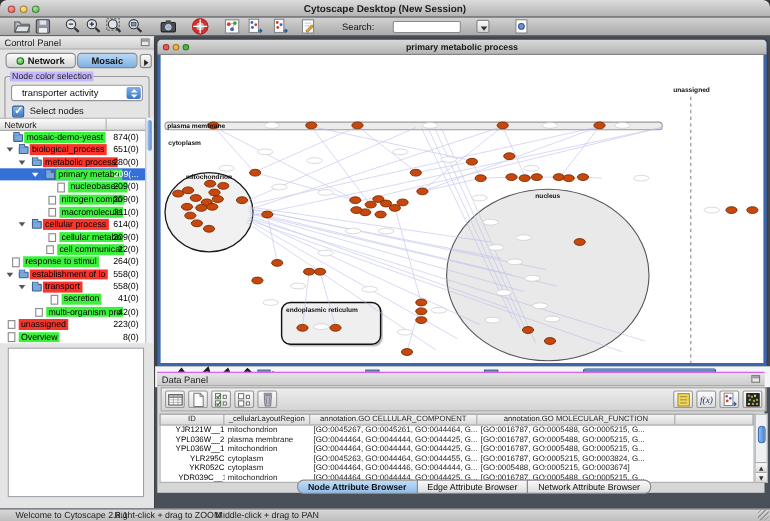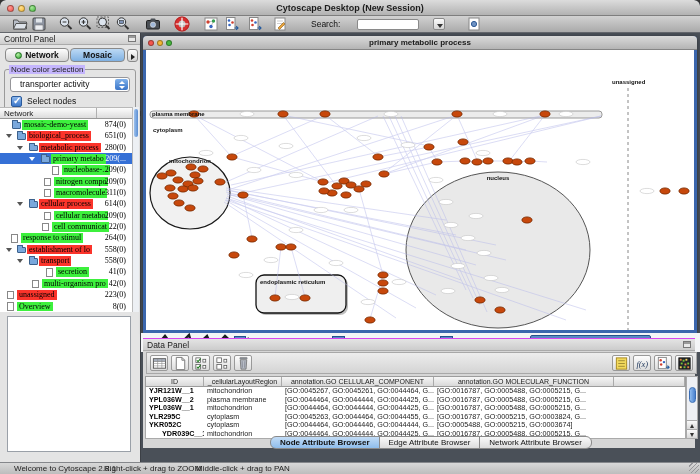--- a/index.html
+++ b/index.html
@@ -64,21 +64,21 @@
   #cb-label{position:absolute;left:22px;top:26px;font-size:8.5px;color:#111;line-height:11px;}
 
   #tree-head{position:absolute;left:0;top:74px;width:133px;height:12px;font-size:8px;color:#222;
     background:linear-gradient(#fcfcfc,#dcdcdc);border-top:1px solid #b8b8b8;border-bottom:1px solid #999;}
   #tree-head .c1{position:absolute;left:4px;top:1px;}
   #tree-head .c2{position:absolute;left:100px;top:1px;margin-left:40px;}
   #tree-head .div{position:absolute;left:96px;top:0;width:1px;height:100%;background:#b0b0b0;}
   #tree-scroll{position:absolute;right:1px;top:74px;width:7px;height:205px;background:#edf0f4;border-left:1px solid #bbb;}
   #tree-scroll .thumb{position:absolute;left:1px;top:2px;width:4px;height:28px;border-radius:2px;
     background:linear-gradient(90deg,#9cc0ec,#5b8ed2);}
-  #tree{position:absolute;left:0;top:86px;width:133px;height:193px;background:#fff;overflow:hidden;font-family:Liberation Serif, serif;}
+  #tree{position:absolute;left:0;top:86px;width:133px;height:193px;background:#fff;overflow:hidden;}
   .trow{position:relative;height:11.35px;font-size:8px;line-height:11.35px;white-space:nowrap;color:#000;}
   .trow.sel{background:#3570d6;}
   .tri{position:absolute;top:4px;width:0;height:0;border-left:3.2px solid transparent;
     border-right:3.2px solid transparent;border-top:4px solid #555;}
   .trow.sel .tri{border-top-color:#fff;}
   .fold{position:absolute;top:3px;width:9px;height:6.5px;background:#7aa8dc;border:1px solid #3c618c;border-radius:1px;}
   .fold::before{content:"";position:absolute;left:-1px;top:-3px;width:4px;height:2px;background:#7aa8dc;
     border:1px solid #3c618c;border-bottom:none;border-radius:1px 1px 0 0;}
   .page{position:absolute;top:1.8px;width:6.5px;height:8.4px;background:#fff;border:1px solid #888;}
   .lbl{position:absolute;top:1px;height:9.5px;line-height:9.5px;padding:0 2px;}
@@ -115,21 +115,21 @@
   .dpbtn{width:18px;height:16px;border:1px solid #999;border-radius:2px;
     background:linear-gradient(#fdfdfd,#dcdcdc);display:flex;align-items:center;justify-content:center;}
   .dpbtn svg{width:15px;height:15px;display:block;}
   #thead{position:absolute;left:2px;top:37px;width:541px;height:11px;display:flex;font-size:7px;color:#222;
     background:linear-gradient(#f6f6f6,#d9d9d9);border:1px solid #9c9c9c;}
   .hcell{border-right:1px solid #aaa;text-align:center;line-height:9px;overflow:hidden;white-space:nowrap;}
   #tbody{position:absolute;left:2px;top:48px;width:541px;height:52px;background:#fff;
     border:1px solid #aaa;border-top:none;overflow:hidden;}
   .drow{display:flex;height:8.6px;font-size:7.2px;line-height:8.6px;white-space:nowrap;}
   .dcell{overflow:hidden;padding-left:3px;color:#222;}
-  .dcell.id{font-weight:bold;color:#000;}
+  .dcell.id{font-weight:normal;color:#000;text-align:right;}
   #tscroll{position:absolute;left:543px;top:37px;width:12px;height:63px;background:#eef0f4;border:1px solid #aaa;}
   #tscroll .thumb{position:absolute;left:1.5px;top:10px;width:7px;height:16px;border-radius:4px;
     background:linear-gradient(90deg,#8fbcf0,#4b82cf);border:0.5px solid #3a6db4;}
   #tscroll .arr{position:absolute;left:0;width:10px;height:9px;background:linear-gradient(#fafafa,#d8d8d8);
     border-top:1px solid #aaa;}
   #tscroll .arr.up{bottom:9px;} #tscroll .arr.dn{bottom:0;}
   #tscroll .arr i{position:absolute;left:2.5px;width:0;height:0;border-left:2.5px solid transparent;border-right:2.5px solid transparent;}
   #tscroll .arr.up i{top:2.5px;border-bottom:4px solid #333;}
   #tscroll .arr.dn i{top:2.5px;border-top:4px solid #333;}
   #btabs{position:absolute;left:128px;top:97px;height:13px;display:flex;font-size:8px;}

